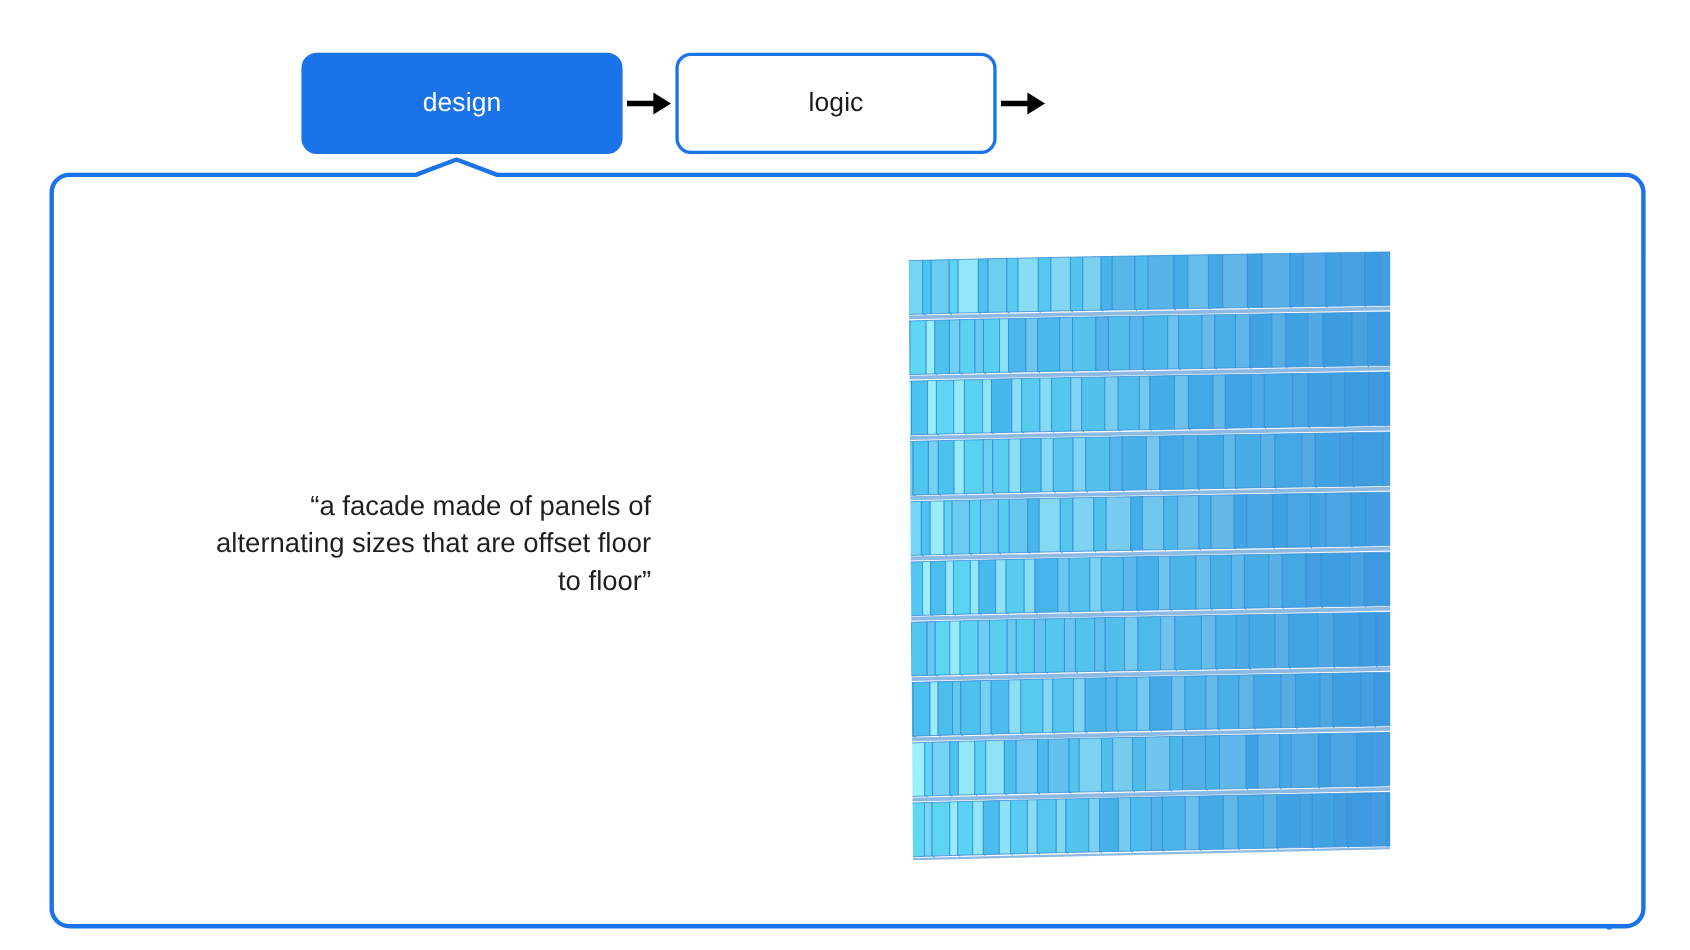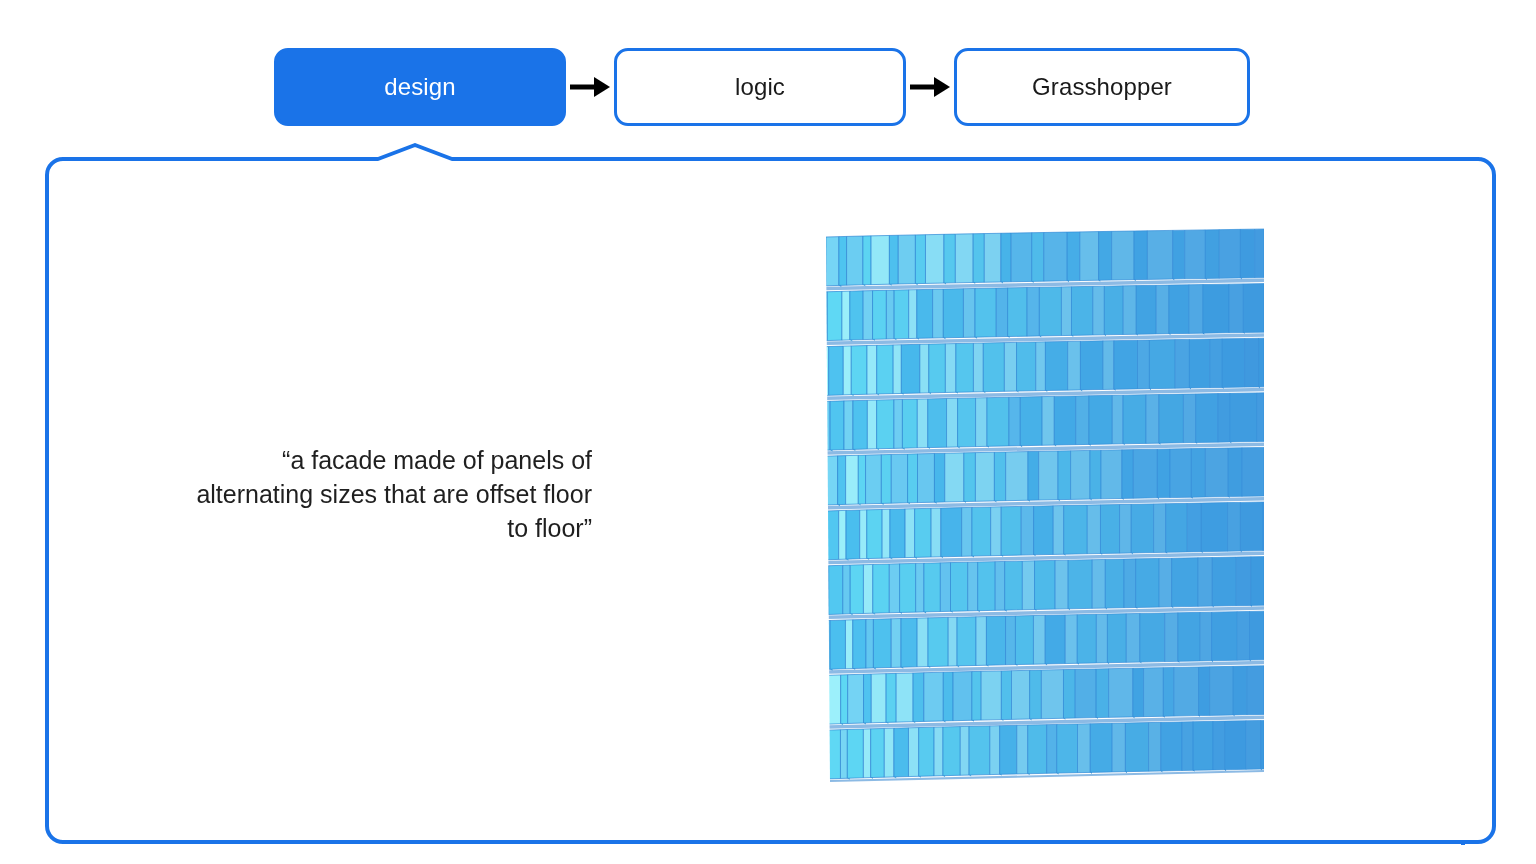--- a/index.html
+++ b/index.html
@@ -20,21 +20,21 @@
   #flow-row {
     position: absolute;
     left: 274px;
     top: 48px;
     display: flex;
     align-items: center;
   }
 
   .flow-box {
     box-sizing: border-box;
-    height: 78px;
+    height: 92px;
     border-radius: 14px;
     display: flex;
     align-items: center;
     justify-content: center;
     border: 3px solid #1a73e8;
     background: #ffffff;
     color: #1a1a1a;
     font-size: 24px;
     letter-spacing: 0.1px;
   }
@@ -115,23 +115,20 @@
     <span>logic</span>
   </div>
 
   <div class="flow-arrow">
     <svg width="44" height="26" viewBox="0 0 44 26" aria-hidden="true">
       <path d="M2 13 H28" stroke="#000" stroke-width="5" stroke-linecap="butt" fill="none"></path>
       <path d="M26 3 L42 13 L26 23 Z" fill="#000"></path>
     </svg>
   </div>
 
-  <div class="flow-box" id="box-grass">
-    <span>Grasshopper</span>
-  </div>
 
 </div>
 
 <div id="callout">
   <svg id="callout-outline" viewBox="0 0 1479 702" preserveAspectRatio="none">
     <path d="
         M 16 32
         A 16 16 0 0 1 32 16
         L 347 16
         L 384 2

